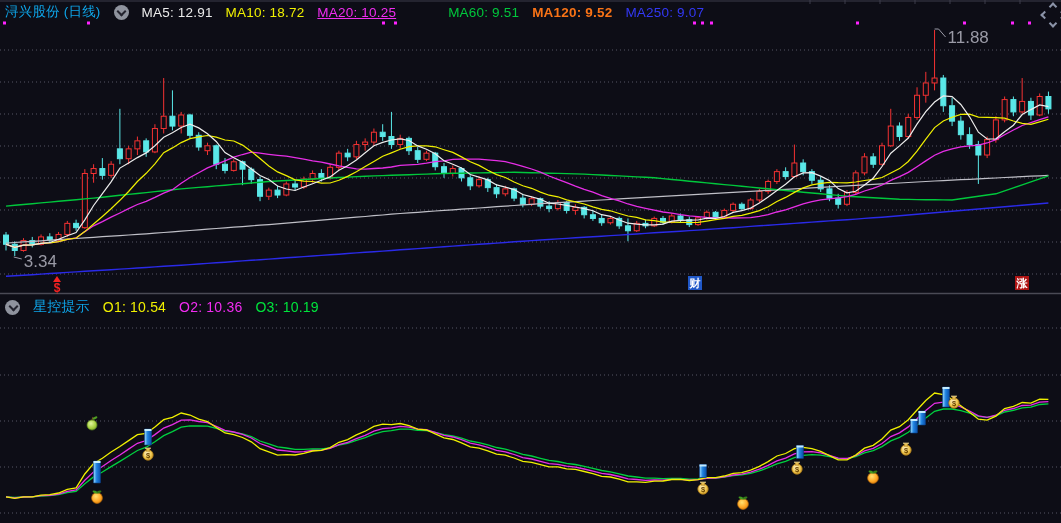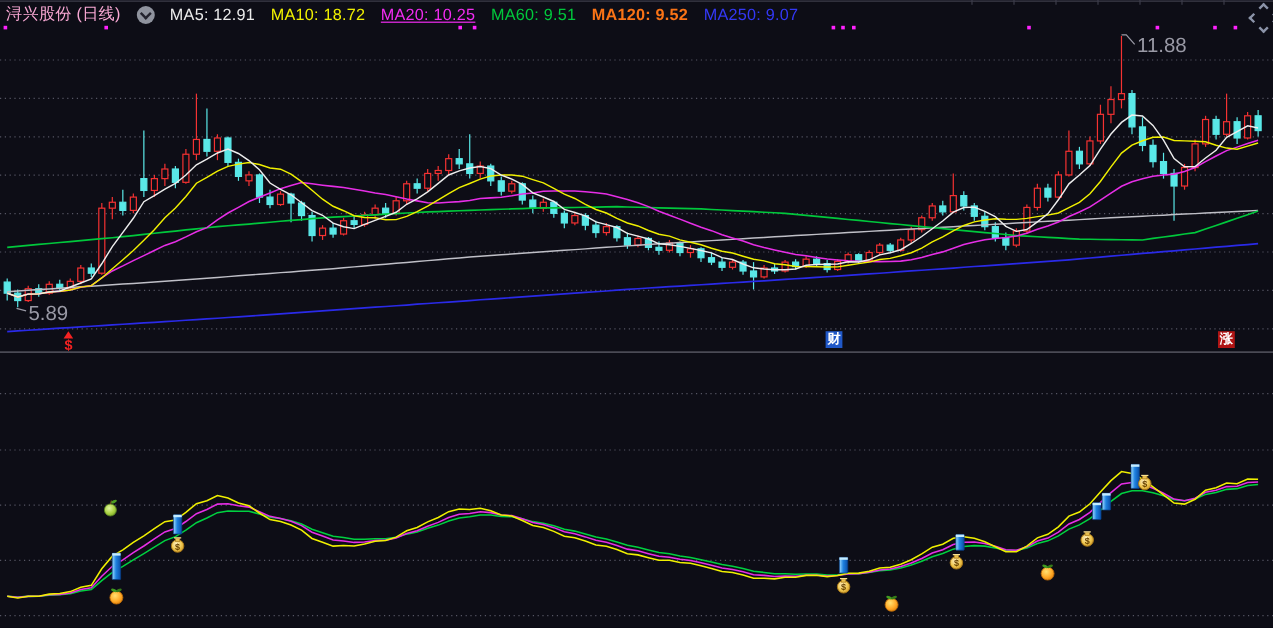--- a/index.html
+++ b/index.html
@@ -3,21 +3,21 @@
 <meta charset="utf-8">
 <style>
   html,body{margin:0;padding:0;background:#0d0d16;width:1061px;height:523px;overflow:hidden;
     font-family:"Liberation Sans",sans-serif;}
   #app{position:relative;width:1061px;height:523px;background:#0d0d16;overflow:hidden;}
   #chart-svg{position:absolute;left:0;top:0;}
   .hdr{position:absolute;display:flex;align-items:center;gap:13px;white-space:nowrap;
     font-size:13.5px;letter-spacing:.2px;z-index:5;}
   #main-header{left:5px;top:3px;}
   #sub-header{left:5px;top:298px;font-size:14px;}
-  .title{color:#f9a8d4;}
+  .title{color:#0ea5e9;}
   .collapse{width:15px;height:15px;border-radius:50%;background:#8f939e;position:relative;
     display:inline-block;cursor:pointer;flex:0 0 auto;}
   .collapse::after{content:"";position:absolute;left:4.5px;top:3.5px;width:5px;height:5px;
     border-right:2px solid #23232e;border-bottom:2px solid #23232e;transform:rotate(45deg);}
   .ma-wrap{display:flex;gap:13px;}
   .ma-wrap span{display:inline-block;}
   .badge{position:absolute;width:14px;height:14px;color:#fff;font-size:11px;line-height:14px;
     text-align:center;z-index:4;cursor:pointer;font-weight:bold;}
   #signal-s{position:absolute;z-index:4;width:14px;text-align:center;color:#f52222;
     font-weight:bold;font-size:12px;line-height:10px;}
@@ -547,29 +547,38 @@
       </g>
   </svg>
 
   <div class="hdr" id="main-header">
     <span class="title">浔兴股份 (日线)</span>
     <span class="collapse"></span>
     <span class="ma-wrap" id="ma-labels">
         <span style="color: rgb(235, 235, 235);">MA5: 12.91</span>
         <span style="color: rgb(240, 240, 0);">MA10: 18.72</span>
         <span style="color: rgb(240, 44, 240); text-decoration: underline;">MA20: 10.25</span>
-        <span style="color: rgb(0, 200, 60);">MA60: 9.51</span>
+        <span style="color: rgb(0, 200, 60); margin-left: 39px;">MA60: 9.51</span>
         <span style="color: #f97316; font-weight: bold;">MA120: 9.52</span>
         <span style="color: rgb(51, 56, 245);">MA250: 9.07</span>
       </span>
   </div>
 
+  <div class="hdr" id="sub-header">
+    <span class="collapse"></span>
+    <span class="title">星控提示</span>
+    <span class="ma-wrap" id="o-labels">
+        <span style="color: rgb(240, 240, 0);">O1: 10.54</span>
+        <span style="color: rgb(240, 44, 240);">O2: 10.36</span>
+        <span style="color: rgb(0, 228, 60);">O3: 10.19</span>
+      </span>
+  </div>
 
   <div class="pricelabel" id="label-high" style="left: 947.56px; top: 28px;">11.88</div>
-  <div class="pricelabel" id="label-low" style="left: 23.76px; top: 251.999px;">5.89</div>
+  <div class="pricelabel" id="label-low" style="left: 23.76px; top: 251.999px;">3.34</div>
 
   <div class="badge" id="badge-0" style="left: 688px; top: 276px; background: rgb(32, 88, 200);">财</div>
   <div class="badge" id="badge-1" style="left: 1015px; top: 276px; background: rgb(176, 20, 20);">涨</div>
 
   <div id="signal-s" style="left: 50px; top: 276px;"><span class="arr"></span><span>$</span></div>
 
   <div id="diamond"></div>
 </div>
 
 </body></html>

